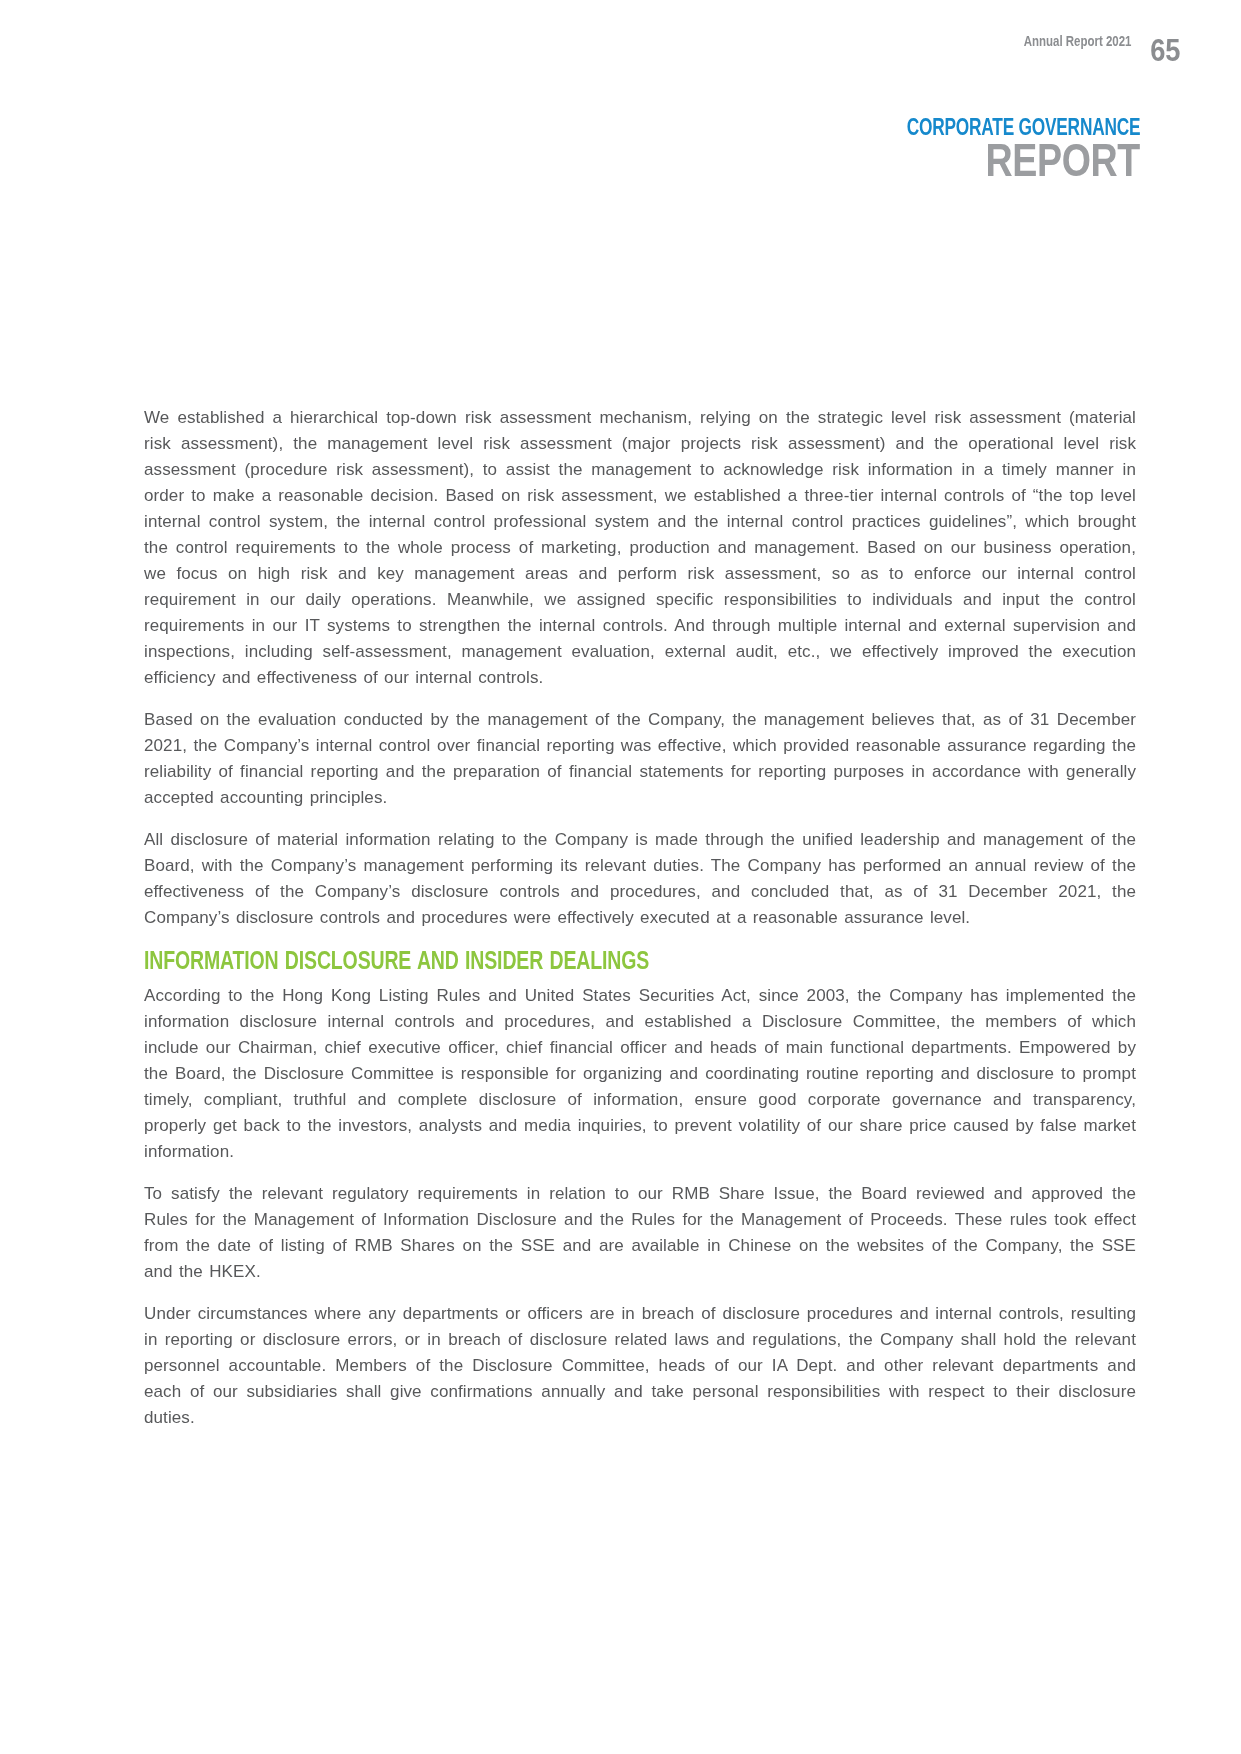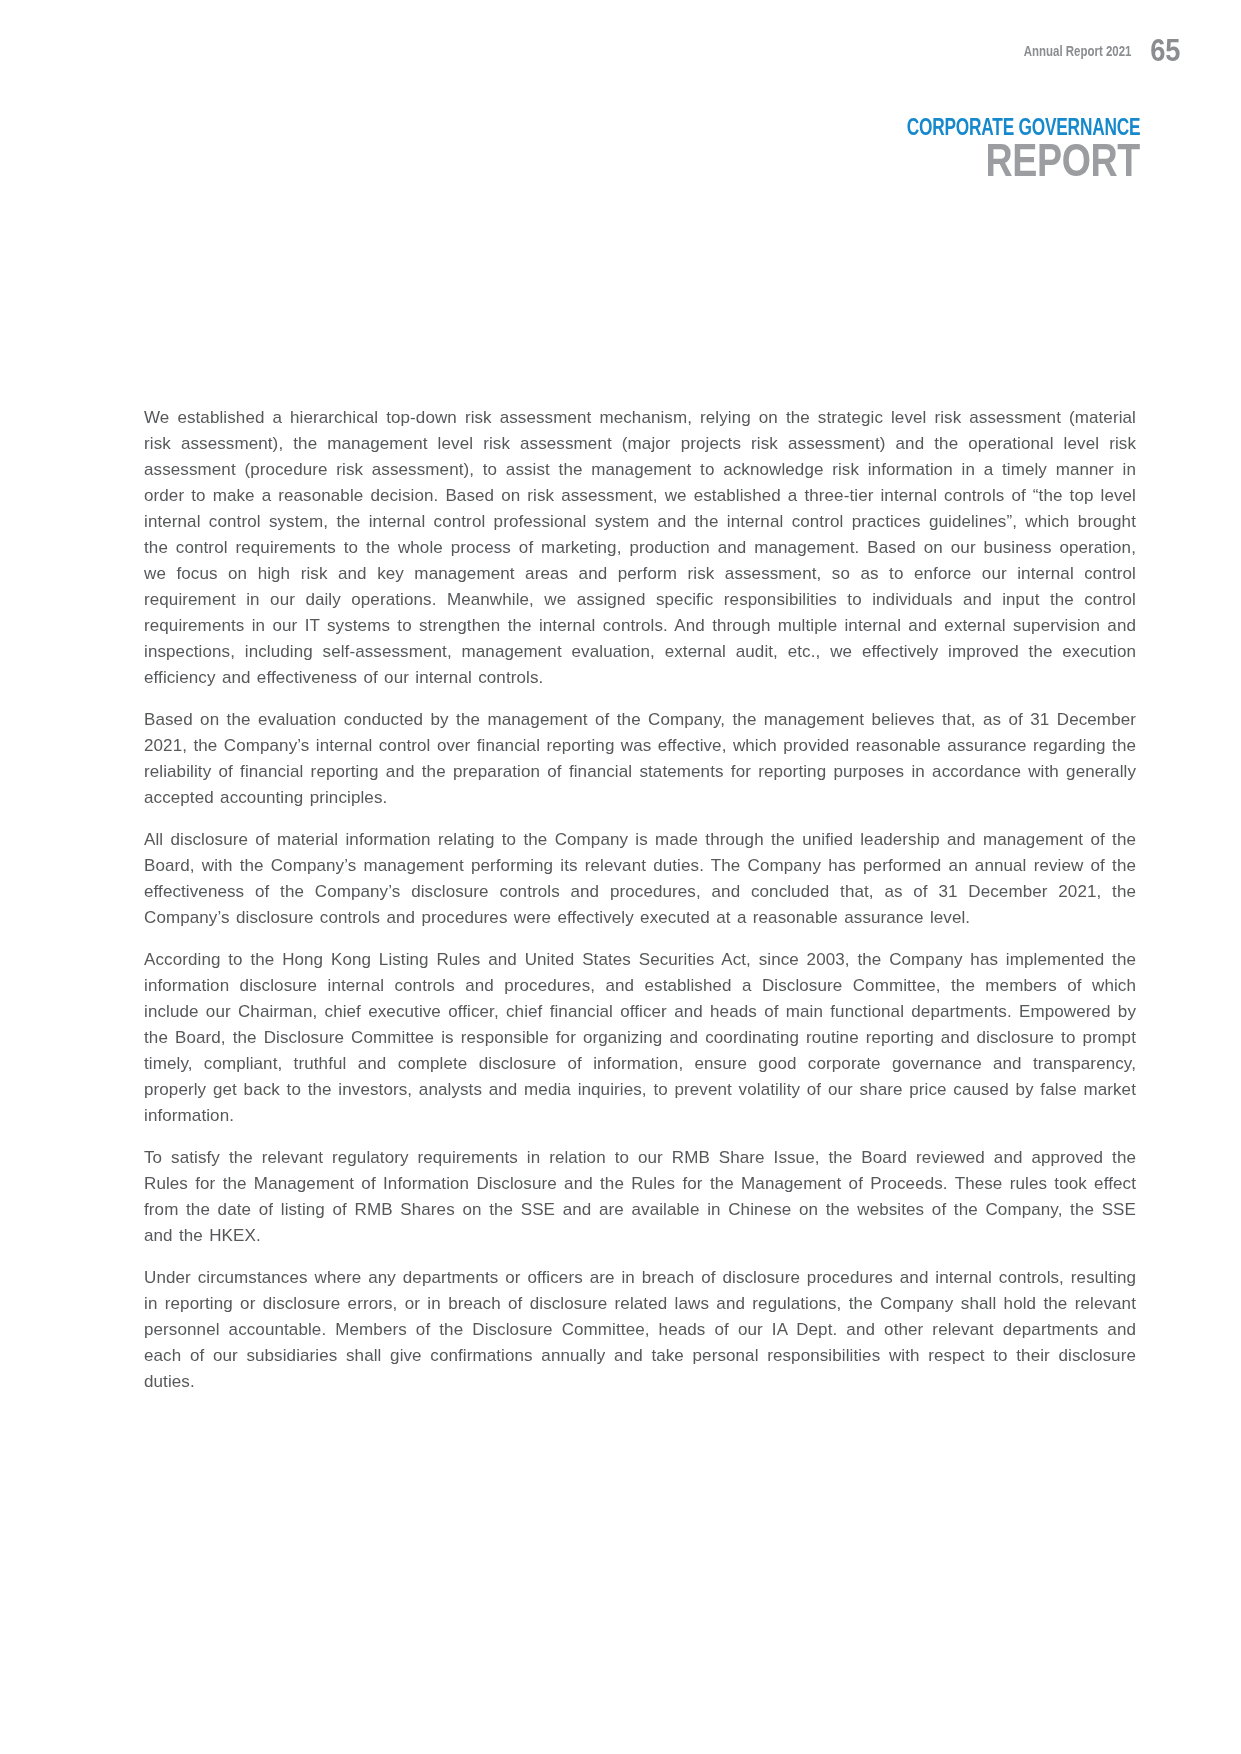--- a/index.html
+++ b/index.html
@@ -19,21 +19,21 @@
     background:var(--page-bg);
     font-family:"Liberation Sans", sans-serif;
     overflow:hidden;
   }
   
   .page-header{
     position:absolute;
     top:33px;
     right:61px;
     display:flex;
-    align-items:center;
+    align-items:flex-start;
     color:var(--header-gray);
     white-space:nowrap;
   }
   .report-label{
     display:inline-block;
     font-size:14px;
     font-weight:bold;
     letter-spacing:0px;
     transform:scaleX(0.82);
     transform-origin:100% 100%;
@@ -130,19 +130,22 @@
     <span class="title-main">
       <span>REPORT</span>
     </span>
   </div>
 
   <main class="content">
     <p>We established a hierarchical top-down risk assessment mechanism, relying on the strategic level risk assessment (material risk assessment), the management level risk assessment (major projects risk assessment) and the operational level risk assessment (procedure risk assessment), to assist the management to acknowledge risk information in a timely manner in order to make a reasonable decision. Based on risk assessment, we established a three-tier internal controls of “the top level internal control system, the internal control professional system and the internal control practices guidelines”, which brought the control requirements to the whole process of marketing, production and management. Based on our business operation, we focus on high risk and key management areas and perform risk assessment, so as to enforce our internal control requirement in our daily operations. Meanwhile, we assigned specific responsibilities to individuals and input the control requirements in our IT systems to strengthen the internal controls. And through multiple internal and external supervision and inspections, including self-assessment, management evaluation, external audit, etc., we effectively improved the execution efficiency and effectiveness of our internal controls.</p>
     <p>Based on the evaluation conducted by the management of the Company, the management believes that, as of 31 December 2021, the Company’s internal control over financial reporting was effective, which provided reasonable assurance regarding the reliability of financial reporting and the preparation of financial statements for reporting purposes in accordance with generally accepted accounting principles.</p>
     <p>All disclosure of material information relating to the Company is made through the unified leadership and management of the Board, with the Company’s management performing its relevant duties. The Company has performed an annual review of the effectiveness of the Company’s disclosure controls and procedures, and concluded that, as of 31 December 2021, the Company’s disclosure controls and procedures were effectively executed at a reasonable assurance level.</p>
 
+    <h2 class="section-heading">
+      <span>INFORMATION DISCLOSURE AND INSIDER DEALINGS</span>
+    </h2>
 
     <p>According to the Hong Kong Listing Rules and United States Securities Act, since 2003, the Company has implemented the information disclosure internal controls and procedures, and established a Disclosure Committee, the members of which include our Chairman, chief executive officer, chief financial officer and heads of main functional departments. Empowered by the Board, the Disclosure Committee is responsible for organizing and coordinating routine reporting and disclosure to prompt timely, compliant, truthful and complete disclosure of information, ensure good corporate governance and transparency, properly get back to the investors, analysts and media inquiries, to prevent volatility of our share price caused by false market information.</p>
     <p>To satisfy the relevant regulatory requirements in relation to our RMB Share Issue, the Board reviewed and approved the Rules for the Management of Information Disclosure and the Rules for the Management of Proceeds. These rules took effect from the date of listing of RMB Shares on the SSE and are available in Chinese on the websites of the Company, the SSE and the HKEX.</p>
     <p>Under circumstances where any departments or officers are in breach of disclosure procedures and internal controls, resulting in reporting or disclosure errors, or in breach of disclosure related laws and regulations, the Company shall hold the relevant personnel accountable. Members of the Disclosure Committee, heads of our IA Dept. and other relevant departments and each of our subsidiaries shall give confirmations annually and take personal responsibilities with respect to their disclosure duties.</p>
   </main>
 
 </div>
 
 </body></html>

